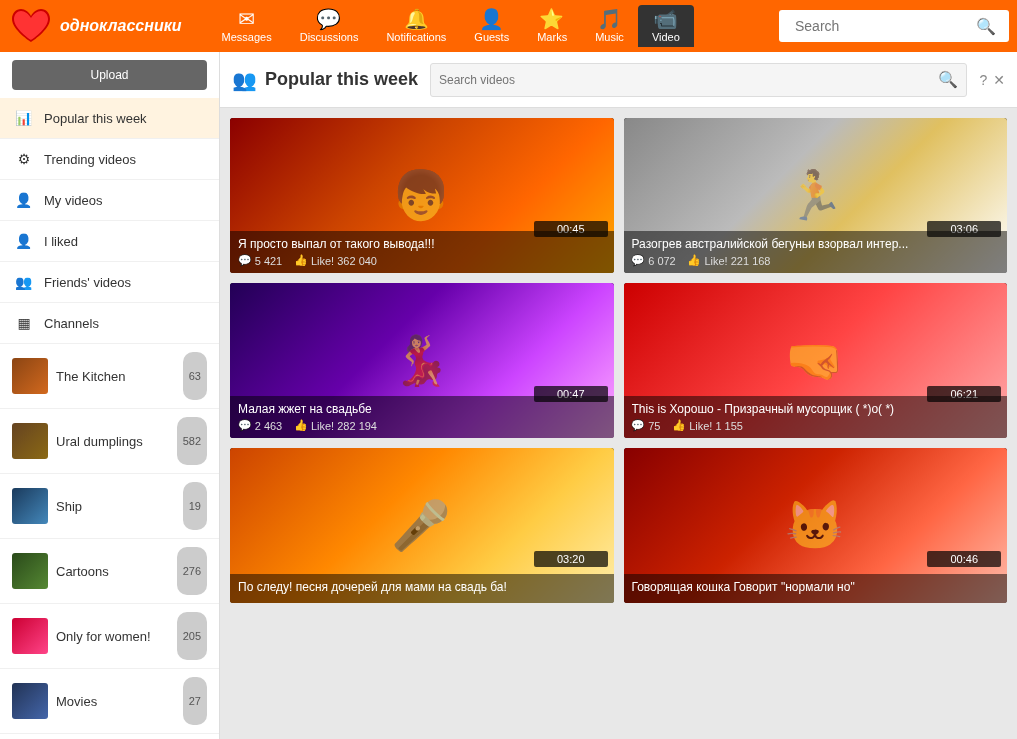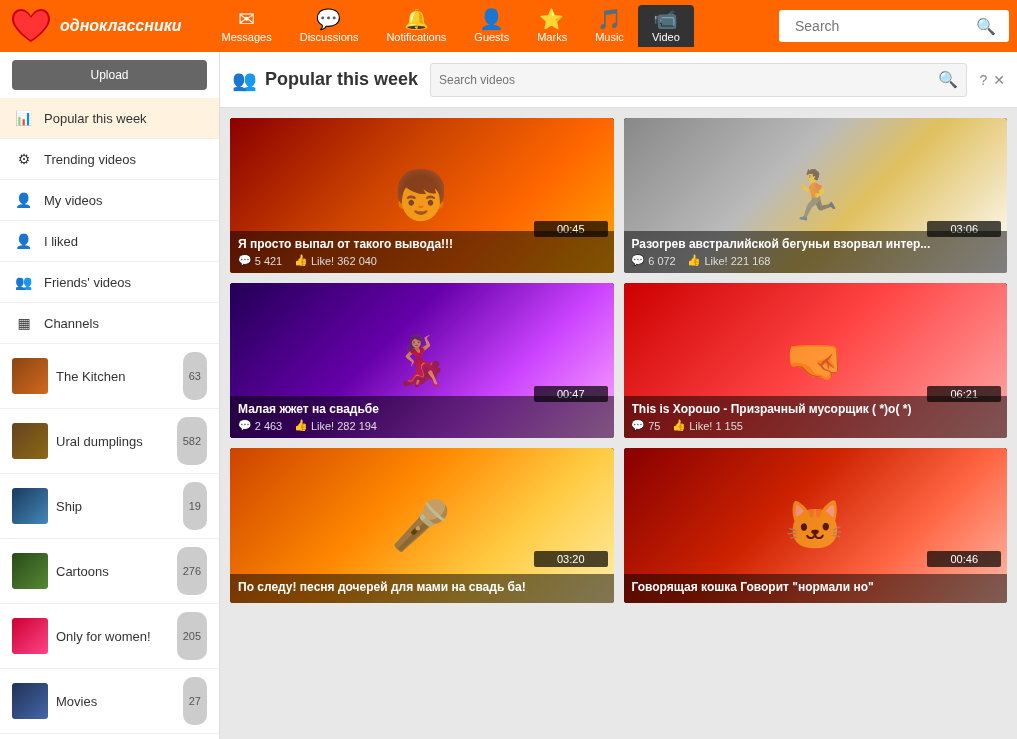--- a/index.html
+++ b/index.html
@@ -261,21 +261,21 @@
       background: rgba(0,0,0,0.5);
       padding: 6px 8px;
       position: absolute;
       bottom: 0;
       left: 0;
       right: 0;
     }
     .video-title {
       color: #fff;
       font-size: 12px;
-      font-weight: bold;
+      font-weight: normal;
       margin-bottom: 3px;
       white-space: nowrap;
       overflow: hidden;
       text-overflow: ellipsis;
     }
     .video-stats {
       display: flex;
       gap: 12px;
       font-size: 11px;
       color: #ddd;

